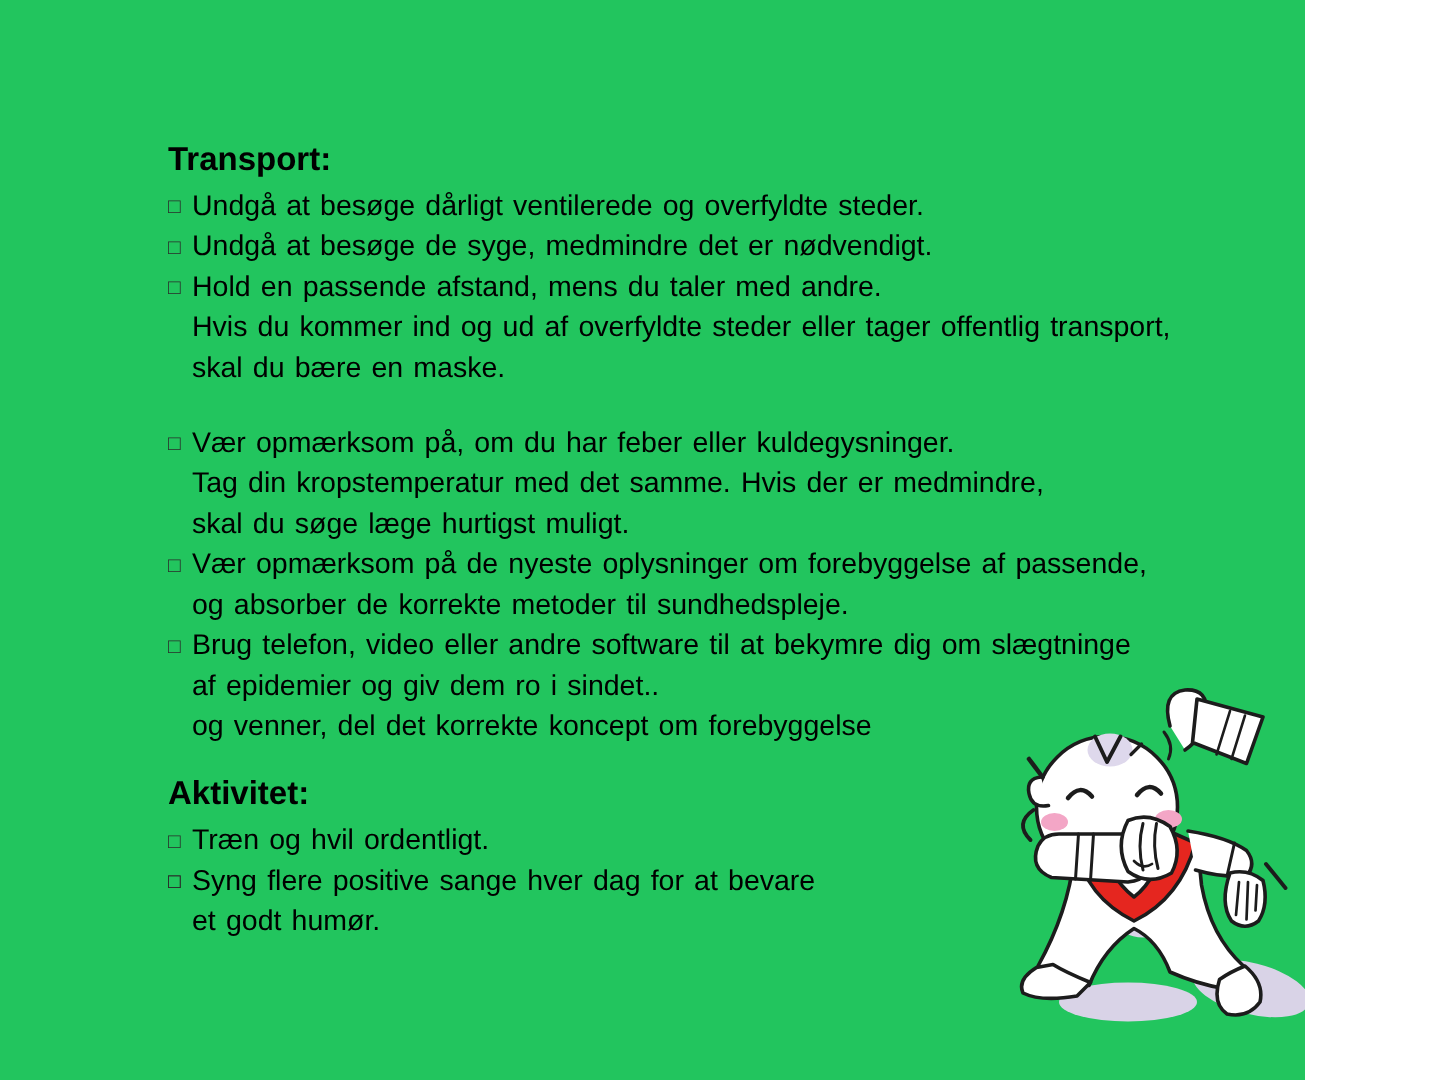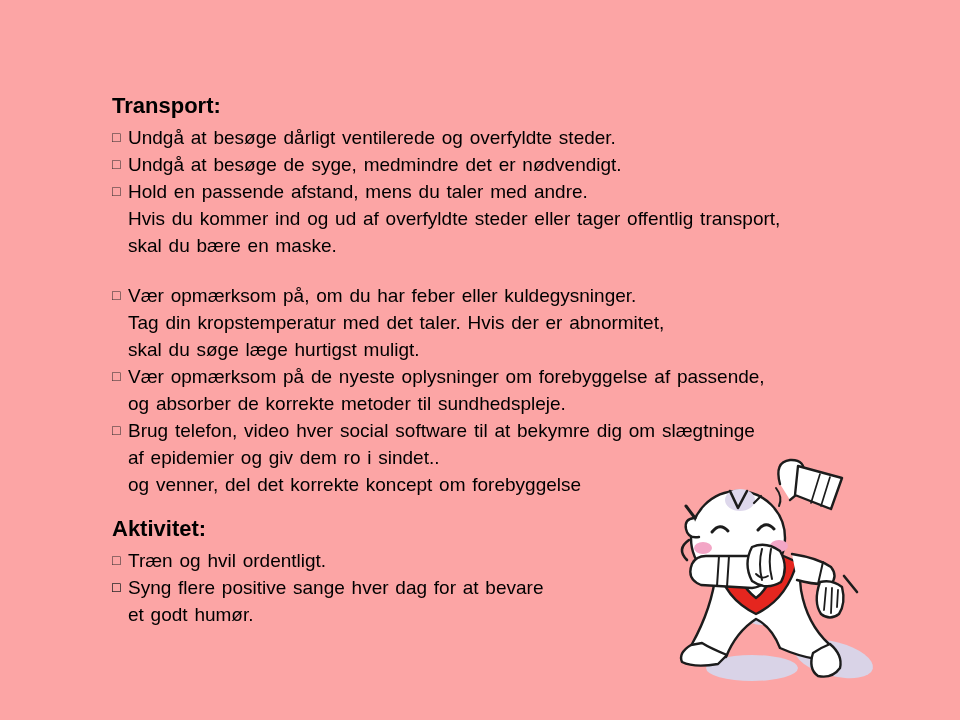--- a/index.html
+++ b/index.html
@@ -3,22 +3,22 @@
 <meta charset="utf-8">
 <style>
   html, body { margin: 0; padding: 0; background: #ffffff; }
   body {
     width: 960px; height: 720px;
     font-family: "Liberation Sans", sans-serif;
     color: #000;
   }
   .slide {
     position: relative;
-    width: 960px; height: 720px;
-    background: #fca5a5;
+    width: 870px; height: 720px;
+    background: #22c55e;
     overflow: hidden;
   }
   .text-section { position: absolute; left: 112px; }
   .section-transport { top: 93px; }
   .section-sundhed  { top: 282px; }
   .section-aktivitet { top: 516px; }
   .section-title {
     margin: 0 0 6px 0;
     font-size: 22px;
     font-weight: bold;
@@ -74,35 +74,35 @@
       <span>skal du bære en maske.</span>
     </div>
   </section>
 
   <section class="text-section section-sundhed">
     <div class="line">
       <span class="bullet">□</span>
       <span>Vær opmærksom på, om du har feber eller kuldegysninger.</span>
     </div>
     <div class="line">
-      <span>Tag din kropstemperatur med det taler. Hvis der er abnormitet,</span>
+      <span>Tag din kropstemperatur med det samme. Hvis der er medmindre,</span>
     </div>
     <div class="line">
       <span>skal du søge læge hurtigst muligt.</span>
     </div>
     <div class="line">
       <span class="bullet">□</span>
       <span>Vær opmærksom på de nyeste oplysninger om forebyggelse af passende,</span>
     </div>
     <div class="line">
       <span>og absorber de korrekte metoder til sundhedspleje.</span>
     </div>
     <div class="line">
       <span class="bullet">□</span>
-      <span>Brug telefon, video hver social software til at bekymre dig om slægtninge</span>
+      <span>Brug telefon, video eller andre software til at bekymre dig om slægtninge</span>
     </div>
     <div class="line">
       <span>af epidemier og giv dem ro i sindet..</span>
     </div>
     <div class="line">
       <span>og venner, del det korrekte koncept om forebyggelse</span>
     </div>
   </section>
 
   <section class="text-section section-aktivitet">

